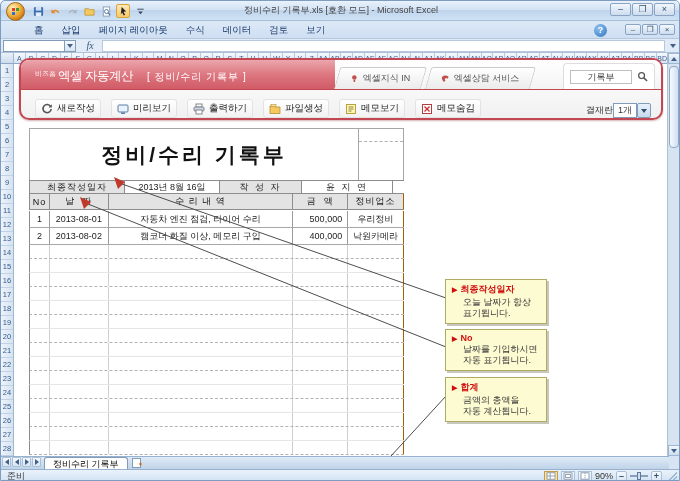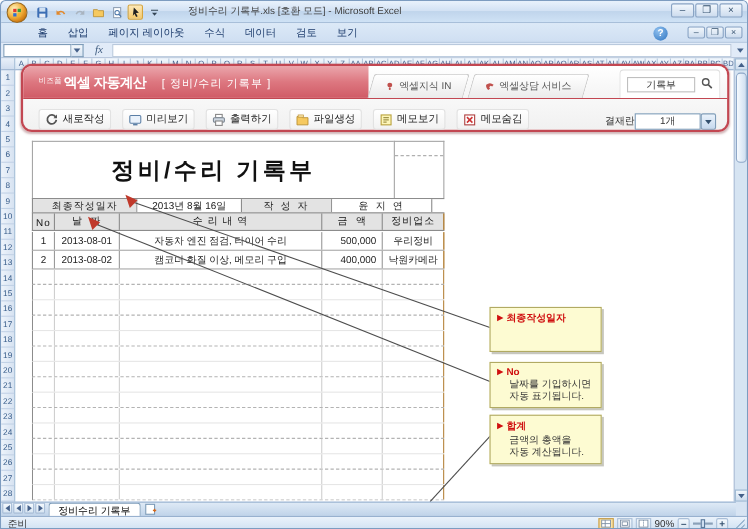--- a/index.html
+++ b/index.html
@@ -10,21 +10,21 @@
 
   
   #titlebar{position:absolute;left:0;top:0;width:680px;height:20px;background:linear-gradient(#e9f2fc,#d3e2f4 45%,#c0d5ec 50%,#cfe2f5);border-bottom:1px solid #a8bfd9;border-radius:5px 5px 0 0}
   #orb{position:absolute;left:5px;top:1px;width:19px;height:19px;border-radius:50%;background:radial-gradient(circle at 35% 30%,#fdf3c0,#f2b13d 45%,#d07a12 75%,#8a4a08);border:1px solid #9a6a20;display:flex;align-items:center;justify-content:center}
   #orb .sq{width:7px;height:7px;display:grid;grid-template-columns:3px 3px;grid-gap:1px}
   #orb .sq i{width:3px;height:3px;display:block}
   #qat{position:absolute;left:30px;top:2px;height:16px;display:flex;align-items:center;gap:3px}
   .qicon{width:14px;height:14px;display:flex;align-items:center;justify-content:center}
   .qicon svg{width:11px;height:11px}
   .qicon.hl{background:linear-gradient(#fde9b8,#f6c96a);border:1px solid #d8a53a;border-radius:2px}
-  #win-title{position:absolute;left:170px;right:170px;top:3px;font-size:9px;color:#3f3f3f;white-space:nowrap;overflow:hidden}
+  #win-title{position:absolute;left:170px;right:170px;top:3px;text-align:center;font-size:9px;color:#3f3f3f;white-space:nowrap;overflow:hidden}
   .winbtns{position:absolute;right:6px;top:2px;display:flex;gap:1px}
   .wbtn{width:21px;height:13px;border:1px solid #8aa4c4;border-radius:2px;background:linear-gradient(#f2f7fc,#cddcee);color:#33506e;font-size:9px;line-height:11px;text-align:center}
 
   
   #tabrow{position:absolute;left:0;top:20px;width:680px;height:18px;background:linear-gradient(#dce9f7,#cfdff2);border-bottom:1px solid #b4c7de}
   #ribbon-tabs{position:absolute;left:24px;top:0;height:18px;display:flex}
   .rtab{padding:3px 9px 0 9px;font-size:9.5px;color:#1b3a6b}
   #help-btn{position:absolute;right:74px;top:3px;width:13px;height:13px;border-radius:50%;background:radial-gradient(circle at 35% 30%,#8fc0ef,#2f74c0);color:#fff;font-size:9px;font-weight:bold;text-align:center;line-height:13px}
   .wbtn.small{width:16px;height:11px;font-size:8px;line-height:9px}
 
@@ -77,34 +77,34 @@
   .note{position:absolute;left:444px;width:102px;min-height:41px;background:#fdfbd2;border:1px solid #b1aa63;box-shadow:2px 2px 0 rgba(130,130,110,.45);padding:3px 5px 4px 6px;pointer-events:auto}
   .ntitle{font-size:9px;font-weight:bold;color:#d01010;display:flex;align-items:center;gap:3px;white-space:nowrap}
   .ntitle .arr{font-size:7px;line-height:9px}
   .nbody{margin-left:11px;margin-top:1px;font-size:9px;line-height:11px;color:#333;white-space:pre-line}
 
   
   #biz-toolbar{position:absolute;left:18px;top:57px;width:644px;height:62px;z-index:5;border:2px solid #c24752;border-radius:10px;background:linear-gradient(#ffffff,#f1f1f1);box-shadow:0 1px 2px rgba(120,40,45,.35)}
   #biz-top{position:absolute;left:0;top:0;width:100%;height:30px;background:linear-gradient(#eba6ac,#dd7780 50%,#d05b66);border-radius:8px 8px 0 0;border-bottom:1px solid #c24752}
   #brand{position:absolute;left:14px;top:6px;color:#fff;white-space:nowrap}
   #brand .pre{font-size:7px;vertical-align:4px;margin-right:2px;opacity:.9}
-  #brand .main{font-size:12.5px;font-weight:bold;letter-spacing:-0.5px}
+  #brand .main{font-size:12.5px;font-weight:normal;letter-spacing:-0.5px}
   #brand .doc{font-size:10px;margin-left:14px;letter-spacing:1px}
   #biz-white{position:absolute;right:0;top:0;width:326px;height:29px;background:linear-gradient(#ffffff,#f4f4f4);border-radius:0 8px 0 0;display:flex;align-items:flex-end}
   .vtab{height:22px;margin:0 2px;padding:0 12px;transform:skewX(-16deg);background:linear-gradient(#ffffff,#ebebeb);border:1px solid #cccccc;border-bottom:none;border-radius:3px 3px 0 0;display:flex;align-items:center}
   .vtab .in{transform:skewX(16deg);display:flex;align-items:center;gap:4px;font-size:9px;color:#555;white-space:nowrap}
   .vtab .in svg{width:9px;height:9px}
   #search-tab{margin-left:auto;margin-right:6px;height:26px;display:flex;align-items:center;gap:5px;padding:0 6px;background:#fff;border:1px solid #ddd;border-bottom:none;border-radius:4px 4px 0 0}
   #search-field{width:62px;height:14px;border:1px solid #bfbfbf;background:#fff;font-size:9px;color:#333;text-align:center;line-height:13px}
   #search-tab svg{width:11px;height:11px}
   #biz-bottom{position:absolute;left:0;top:31px;width:100%;height:27px;display:flex;align-items:flex-end;padding-left:14px;gap:10px}
   .tbtn{display:flex;align-items:center;gap:4px;font-size:9.5px;color:#222;padding:2px 5px;border:1px solid #e2e2e2;border-radius:3px;background:linear-gradient(#ffffff,#f2f2f2);white-space:nowrap}
   .tbtn svg{width:12px;height:12px}
   #approval-ctl{margin-left:auto;margin-right:10px;display:flex;align-items:center;gap:0;font-size:9px;color:#333}
-  #approval-select{width:60px;height:15px;border:1px solid #7f9db9;background:#fff;font-size:9px;line-height:13px;text-align:center}
+  #approval-select{width:24px;height:15px;border:1px solid #7f9db9;background:#fff;font-size:9px;line-height:13px;text-align:center}
   #approval-drop{width:14px;height:15px;border:1px solid #7f9db9;border-radius:2px;background:linear-gradient(#eaf2fb,#c6d9ee);display:flex;align-items:center;justify-content:center}
   #approval-drop i{width:0;height:0;border-left:3px solid transparent;border-right:3px solid transparent;border-top:4px solid #33506e}
 
   
   .z6{z-index:6}
   #vscroll{position:absolute;right:0;top:52px;width:12px;height:403px;background:#d6e4f2;border-left:1px solid #aebfd6}
   .sbtn{position:absolute;left:0;width:12px;height:11px;background:linear-gradient(#f2f7fc,#cddcee);border:1px solid #9db8d2;display:flex;align-items:center;justify-content:center}
   .tri-up{width:0;height:0;border-left:3px solid transparent;border-right:3px solid transparent;border-bottom:4px solid #44608a}
   .tri-dn{width:0;height:0;border-left:3px solid transparent;border-right:3px solid transparent;border-top:4px solid #44608a}
   .tri-l{width:0;height:0;border-top:3px solid transparent;border-bottom:3px solid transparent;border-right:4px solid #44608a}
@@ -461,20 +461,22 @@
     <polygon points="113,176 124,181 117,188" fill="#c0392b"></polygon>
     <polygon points="79,196 90,201 83,208" fill="#c0392b"></polygon>
   </svg>
 
   <div id="notes">
       <div class="note" style="top: 278px;">
         <div class="ntitle">
           <span class="arr">▶</span>
           <span>최종작성일자</span>
         </div>
+        <div class="nbody">오늘 날짜가 항상
+표기됩니다.</div>
       </div>
       <div class="note" style="top: 328px;">
         <div class="ntitle">
           <span class="arr">▶</span>
           <span>No</span>
         </div>
         <div class="nbody">날짜를 기입하시면
 자동 표기됩니다.</div>
       </div>
       <div class="note" style="top: 376px;">

